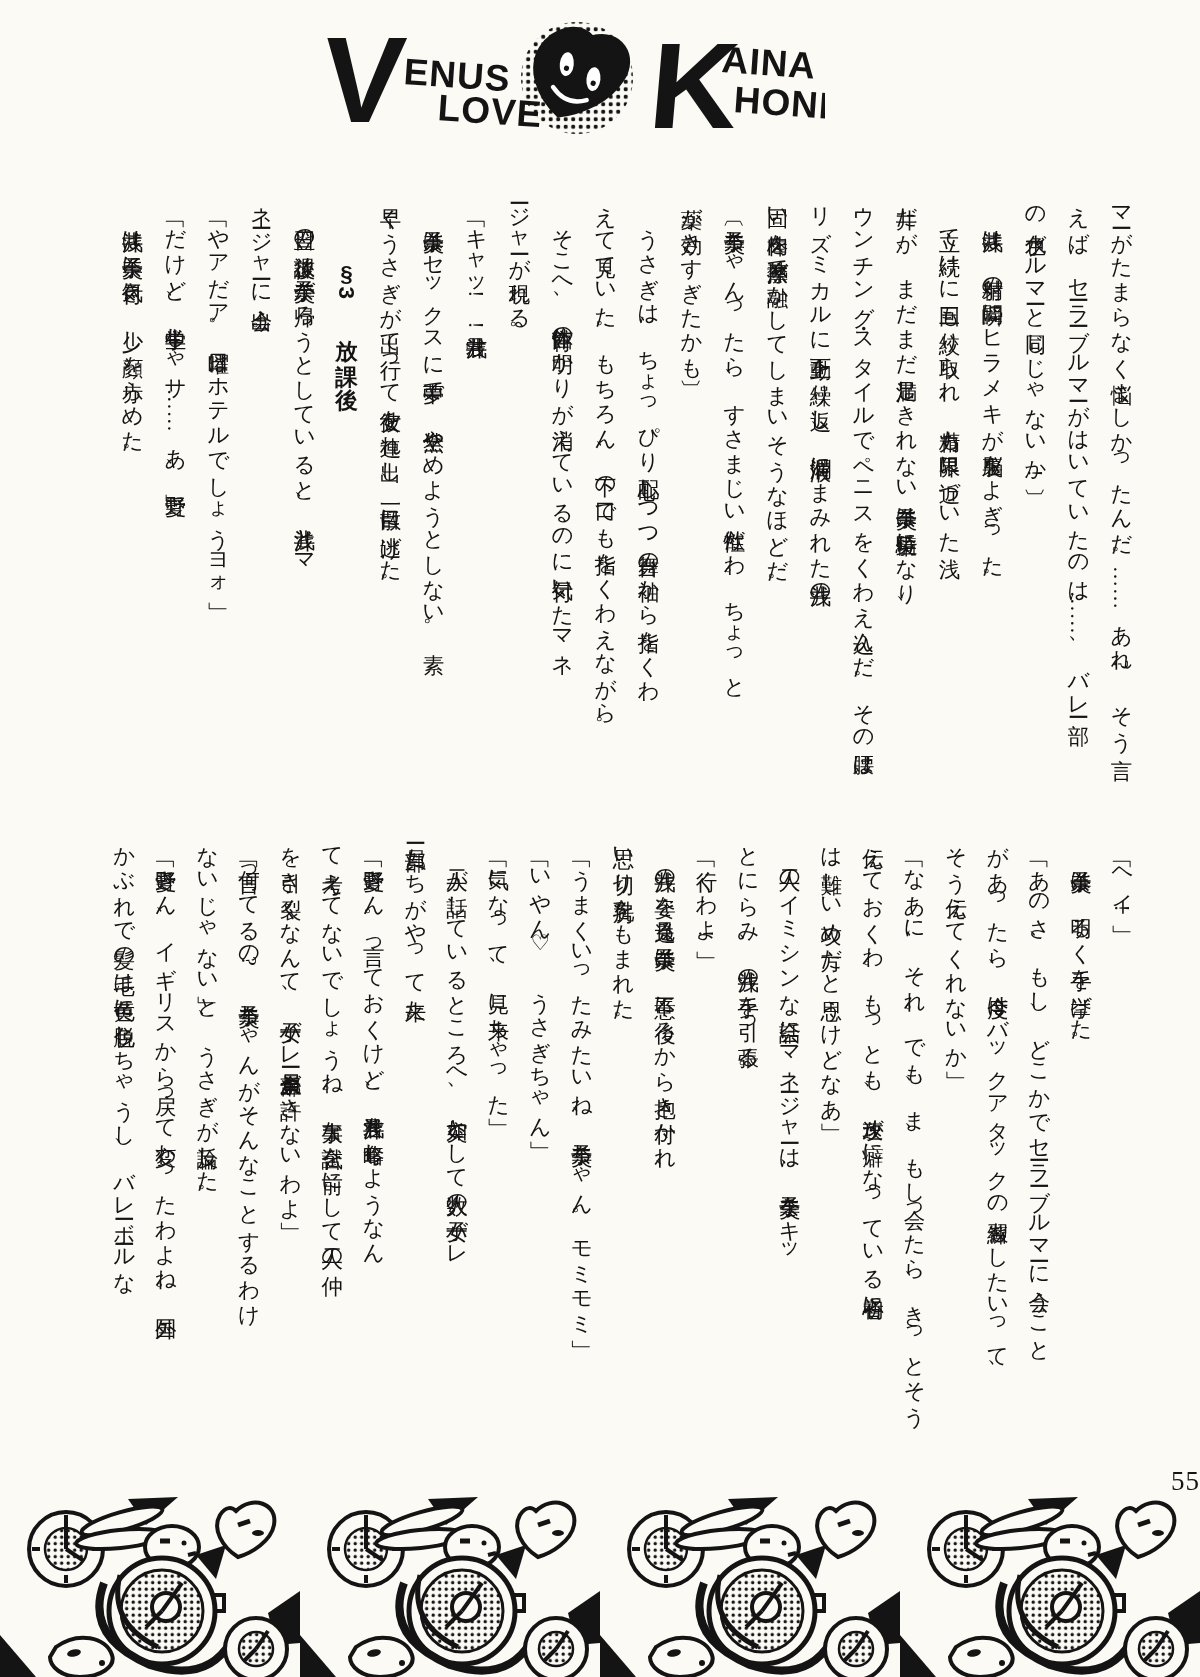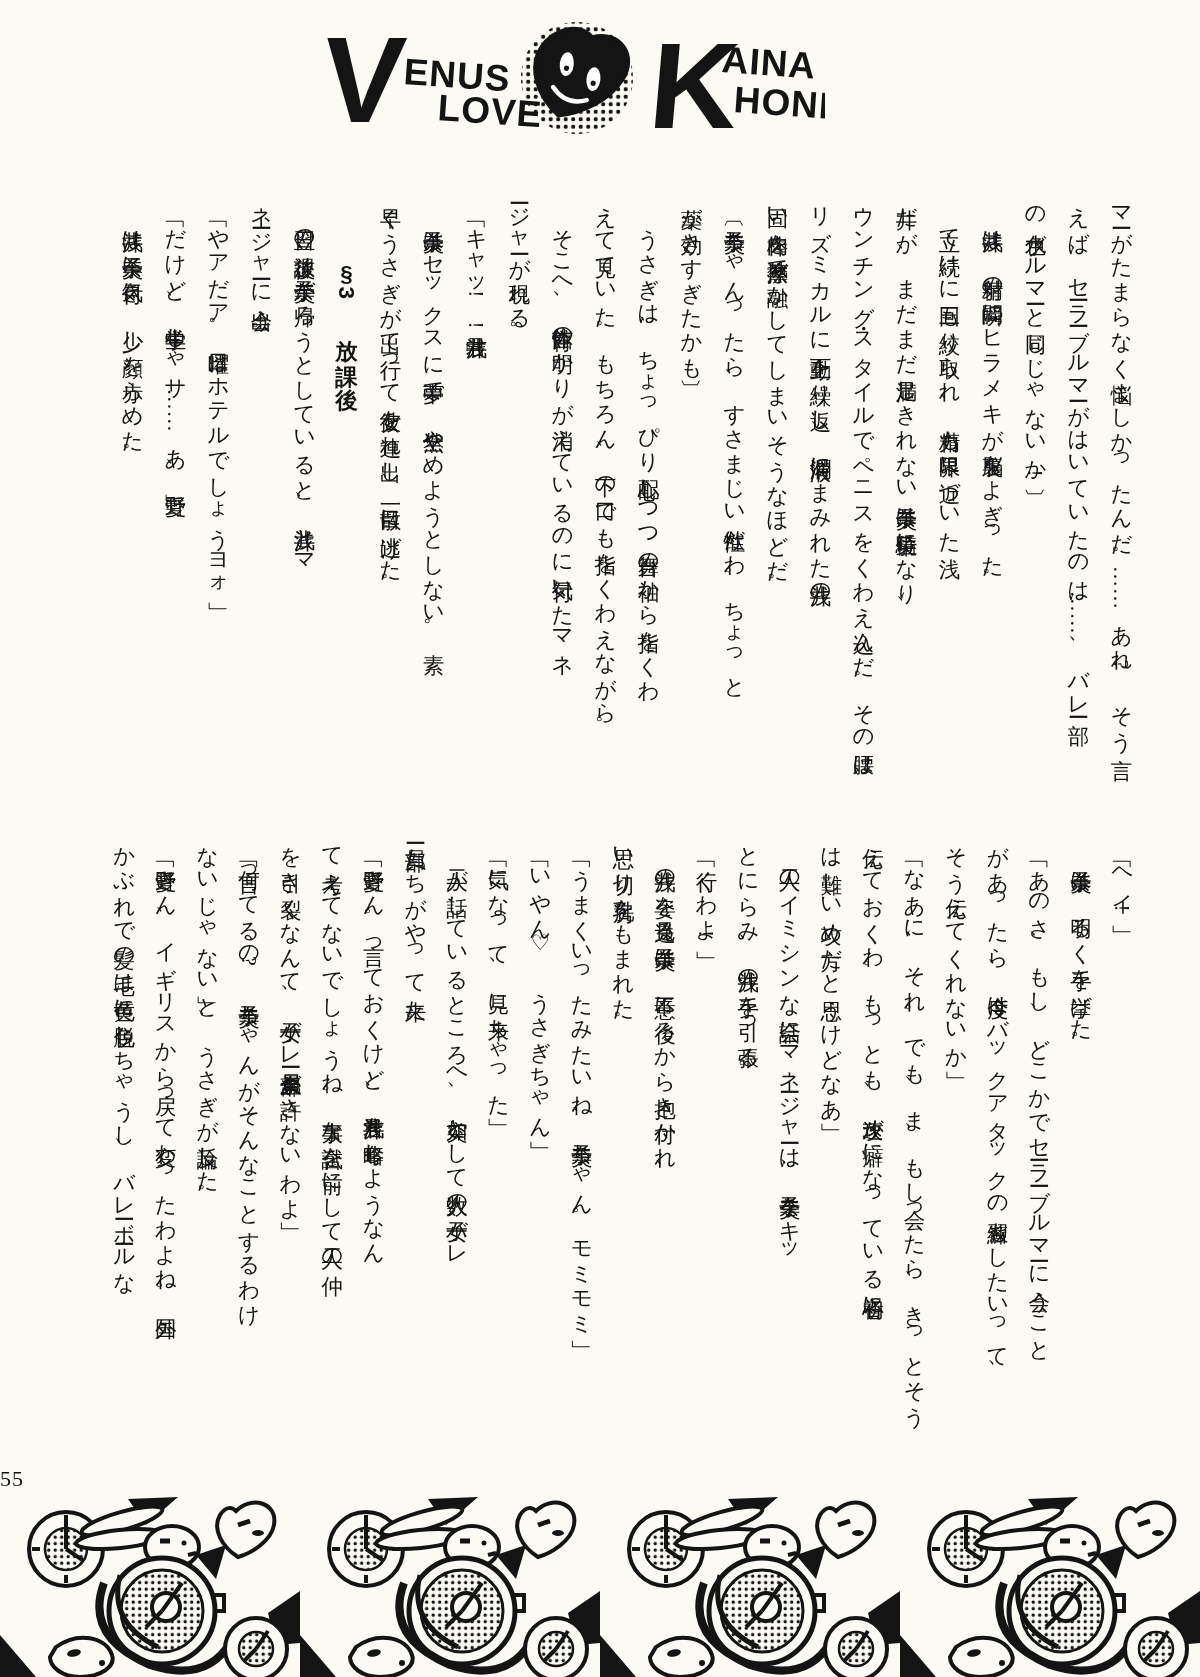--- a/index.html
+++ b/index.html
@@ -26,21 +26,21 @@
   }
   .vblock-top .vline{line-height:43px;}
   .vblock-bottom .vline{line-height:41.6px;}
   .heading{
     font-family:"Liberation Sans","DejaVu Sans",sans-serif;
     font-weight:bold;font-size:22.5px;
   }
   
   .page-number{
     position:absolute;top:1466px;left:0;width:100%;
-    text-align:left;font-size:22px;letter-spacing:1px;font-family:Liberation Serif, serif;
+    text-align:right;font-size:27px;letter-spacing:1px;font-family:Liberation Serif, serif;
   }
   
   .footer-band{position:absolute;left:0;bottom:0;width:1200px;height:182px;}
 </style>
 </head>
 <body>
 
 <div class="page">
 
   <div class="logo">

